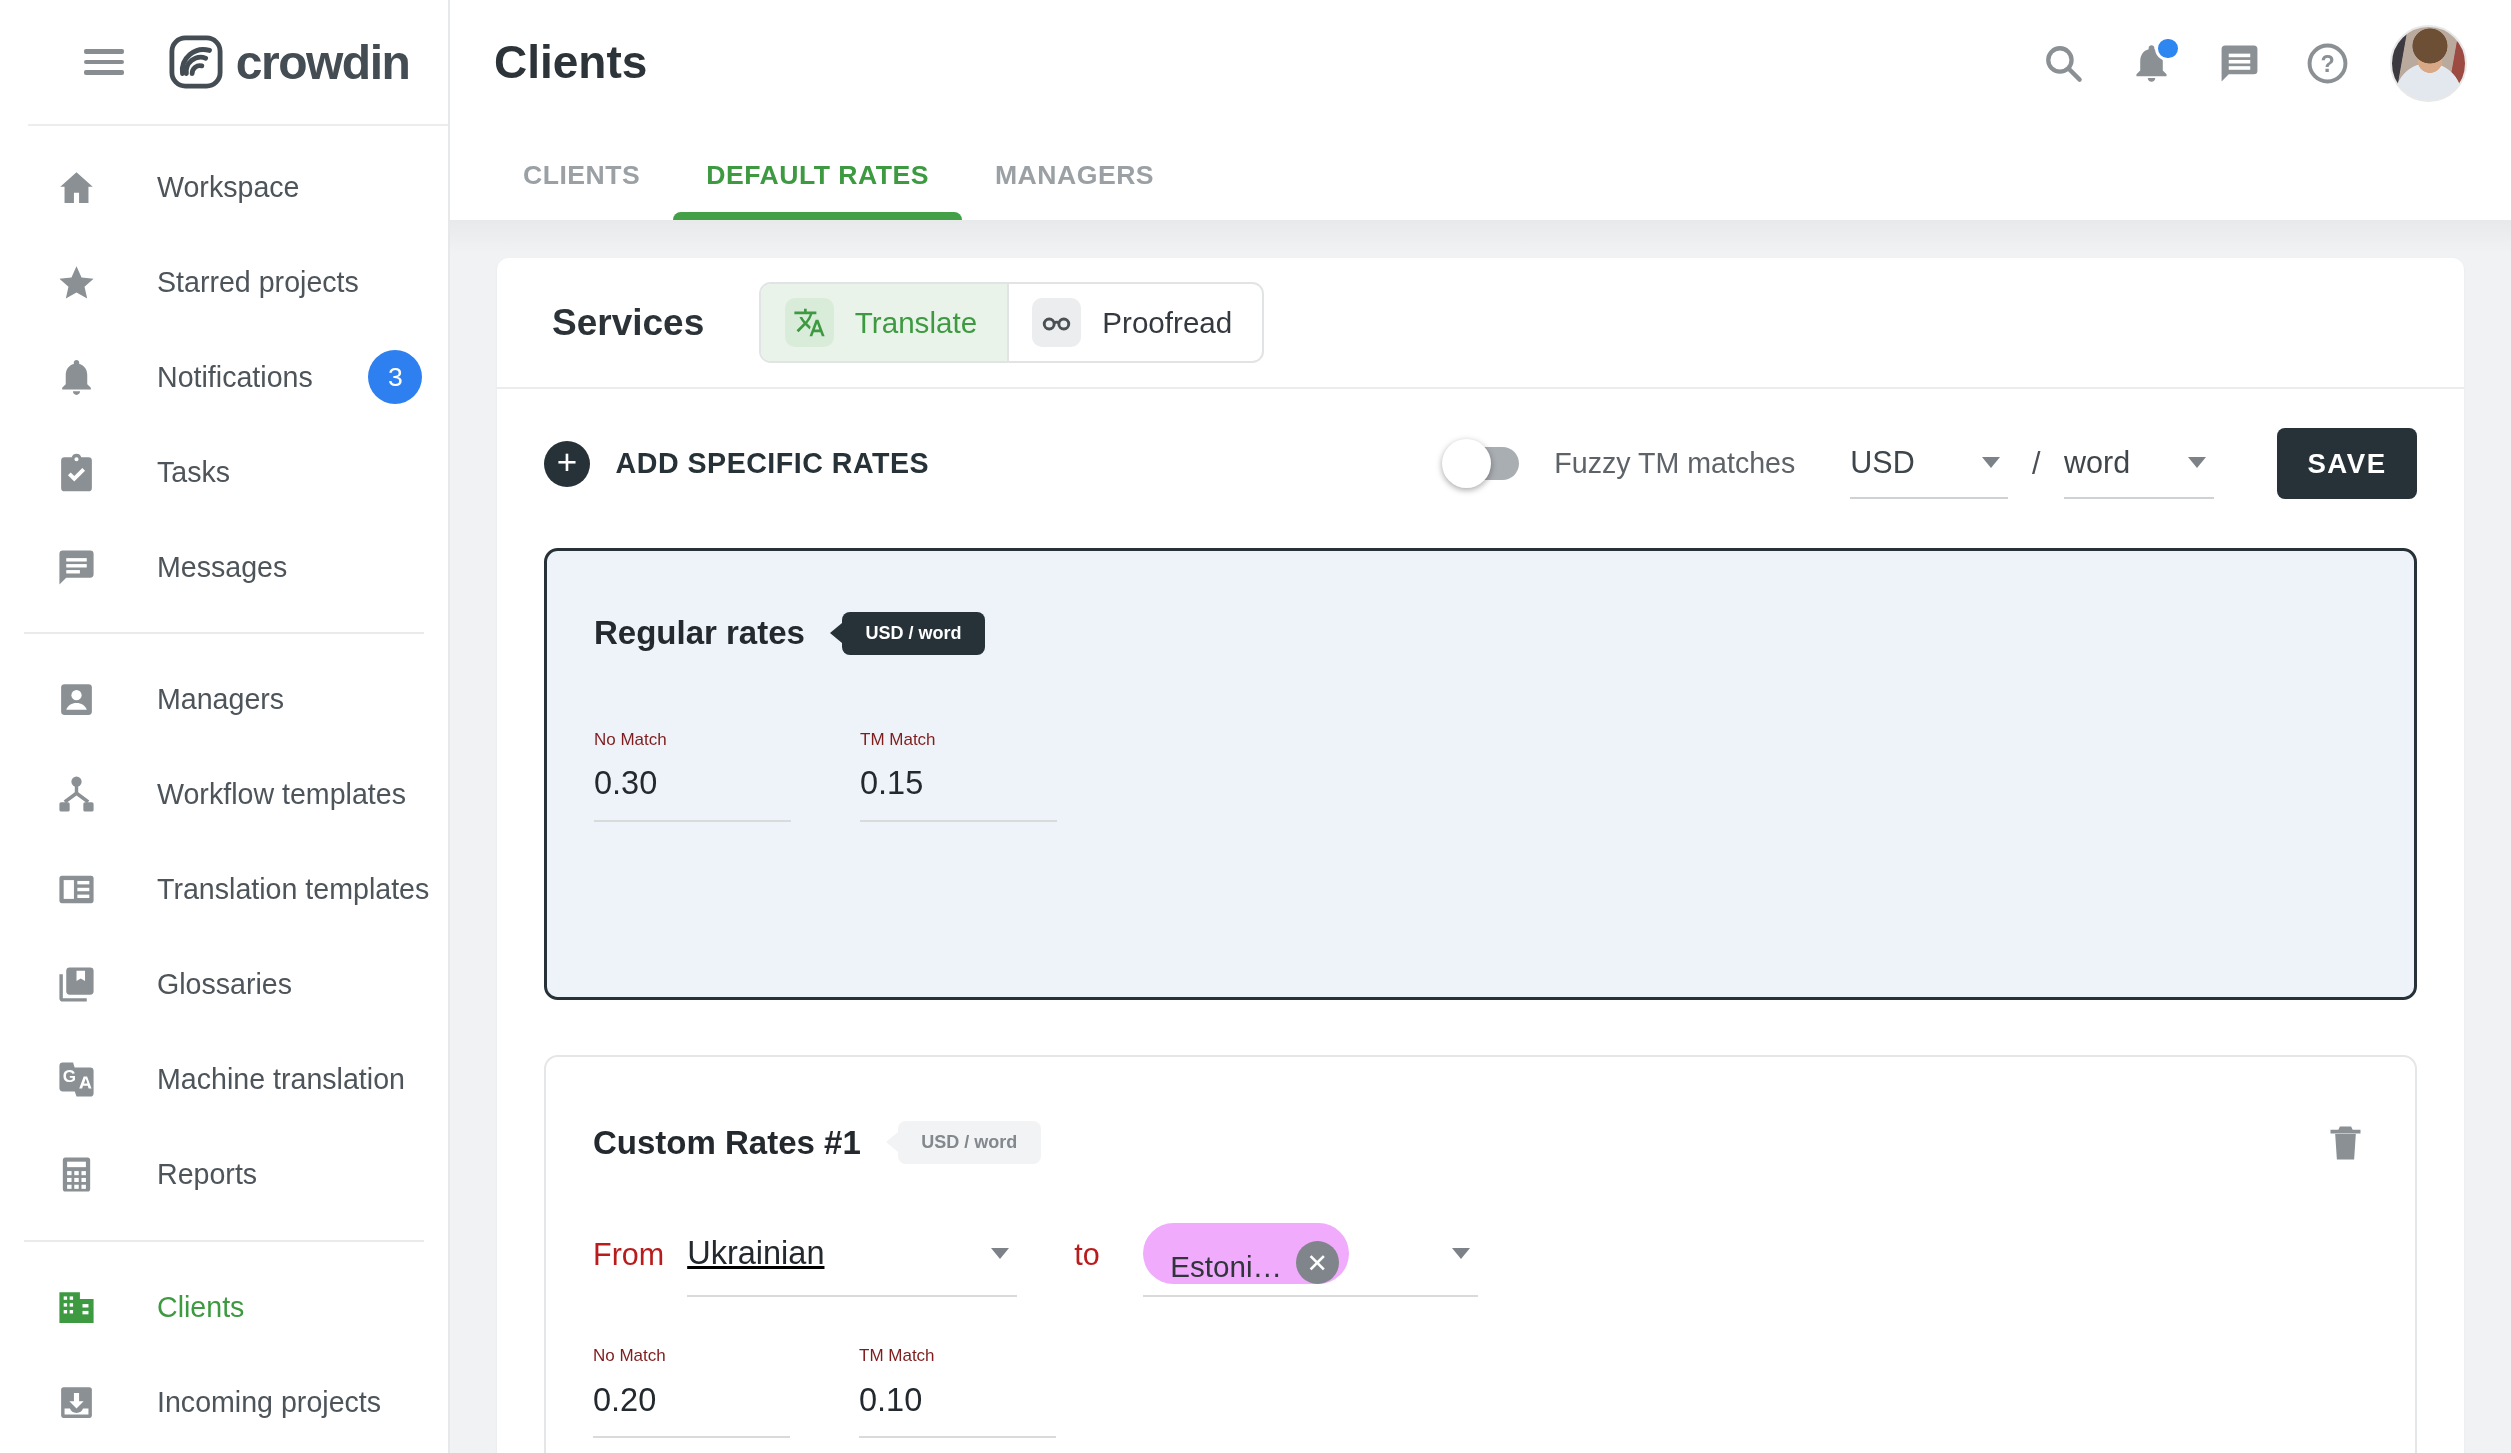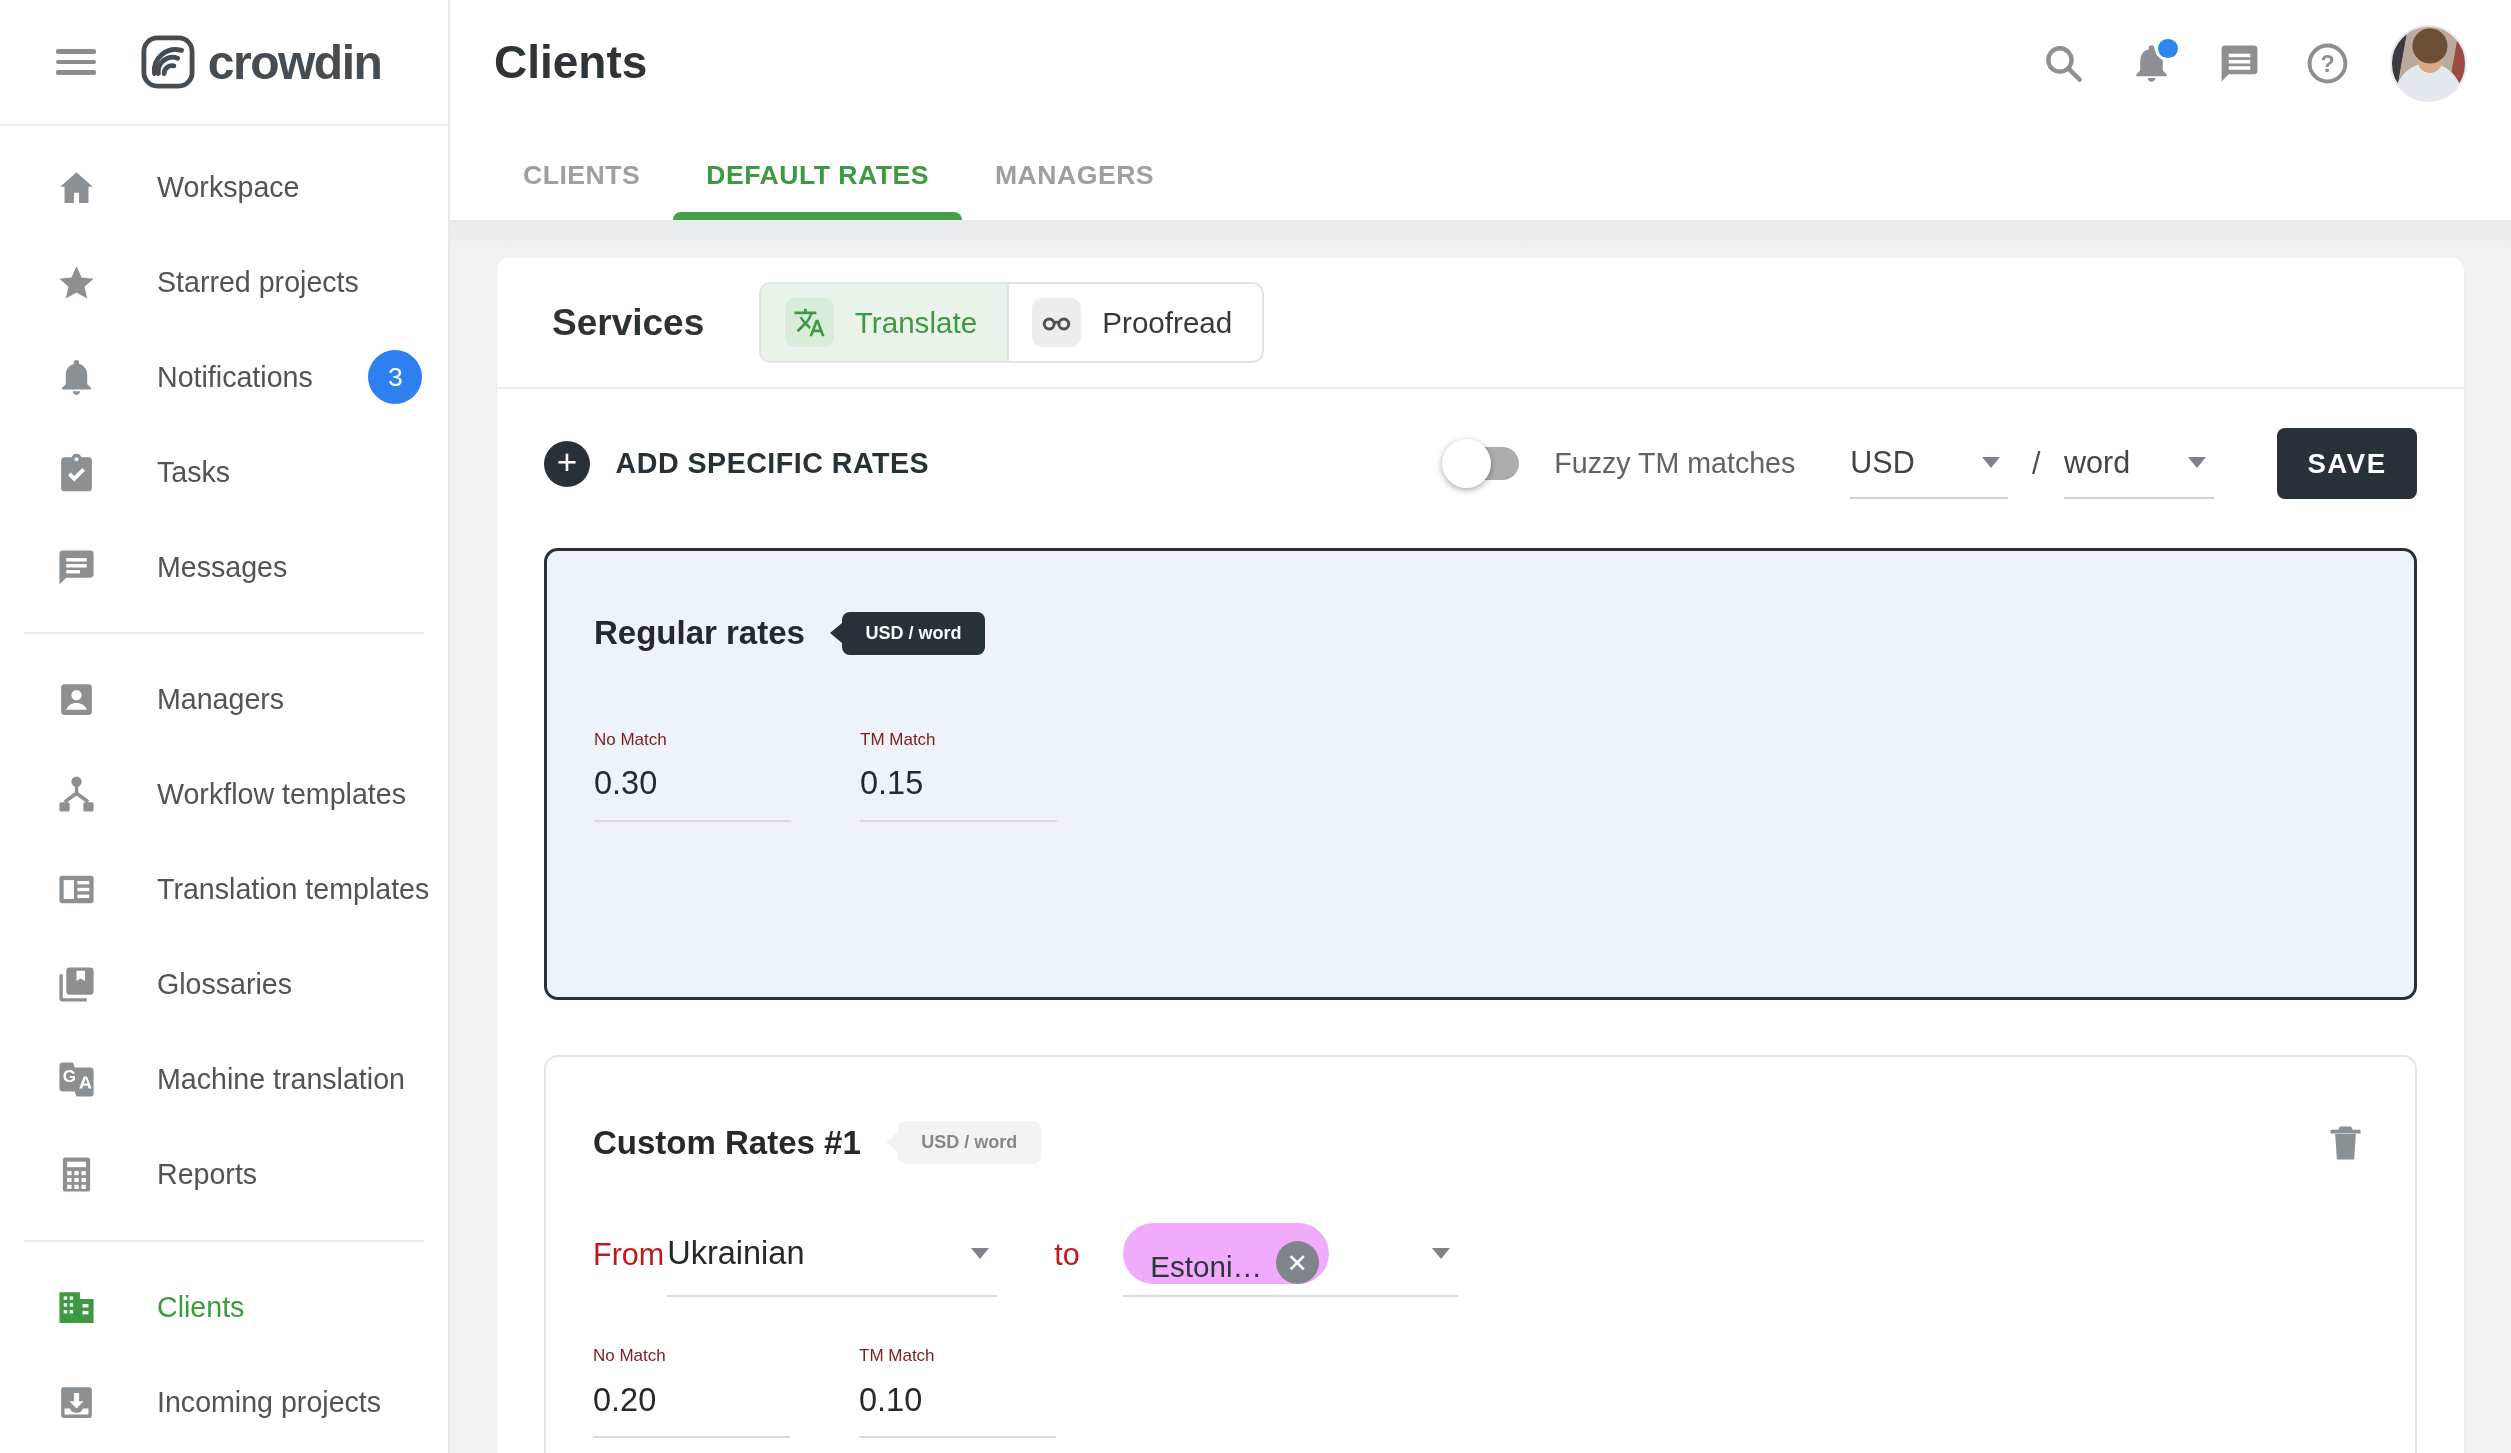--- a/index.html
+++ b/index.html
@@ -3,21 +3,21 @@
 <meta charset="utf-8">
 <style>
   * { margin:0; padding:0; box-sizing:border-box; }
   html,body { width:2512px; height:1454px; overflow:hidden; background:#fff;
               font-family:"Liberation Sans", sans-serif; }
 
   
   .sidebar { position:absolute; left:0; top:0; width:450px; height:1454px;
              background:#fff; border-right:2px solid #e7e8e9; z-index:5; }
   .sidebar-header { height:126px; border-bottom:2px solid #ededee;
-                    display:flex; align-items:center; padding-left:56px; }
+                    display:flex; align-items:center; padding-left:56px;margin-left:28px; }
   .hamburger { width:40px; height:25.6px; display:flex; flex-direction:column;
                justify-content:space-between; cursor:pointer; }
   .hamburger span { display:block; height:4.4px; background:#888d91; border-radius:2px; }
   .logo { display:flex; align-items:center; margin-left:45px; }
   .logo-mark { width:54px; height:54px; }
   .logo-word { font-size:48px; font-weight:bold; color:#444d53; letter-spacing:-1.5px;
                margin-left:12.8px; }
 
   .nav { padding-top:13.8px; }
   .nav-item { height:95px; display:flex; align-items:center; padding-left:56px;
@@ -127,21 +127,21 @@
   .field-value { font-size:32.5px; color:#23292e; margin-top:15.8px; padding-bottom:17.7px;
                  border-bottom:2px solid #d8dadc; width:197px; }
 
   .custom-card { margin-top:55px; background:#fff; border:2px solid #e4e6e8;
                  border-radius:13.8px; padding:61px 47px; height:591px; }
   .trash-btn { margin-left:auto; width:45px; height:49px; cursor:pointer; }
   .langs-row { display:flex; align-items:center; margin-top:45px; }
   .from-label, .to-label { font-size:30.5px; color:#b91c1c; }
   .lang-select { display:flex; align-items:center; border-bottom:2px solid #d8dadc;
                  height:85px; cursor:pointer; }
-  .lang-select.from { margin-left:3px; width:330px; }
+  .lang-select.from { margin-left:23px; width:330px;text-decoration:underline; }
   .lang-select.to { width:335px; }
   .to-label { margin:0 43px 0 57px; }
   .lang-value { font-size:32.5px; color:#23292e; }
   .lang-chip { display:flex; align-items:flex-end; background:#f0abfc; border-radius:39px;
                height:61px; padding:0 9.9px 0 27.6px; }
   .chip-text { font-size:29.6px; color:#2f353a; max-width:138px; overflow:hidden;
                white-space:nowrap; }
   .chip-x { width:43px; height:43px; border-radius:50%; background:#7f858a; color:#fff;
             display:flex; align-items:center; justify-content:center; font-size:25.6px;
             margin-left:13.8px; cursor:pointer; }

